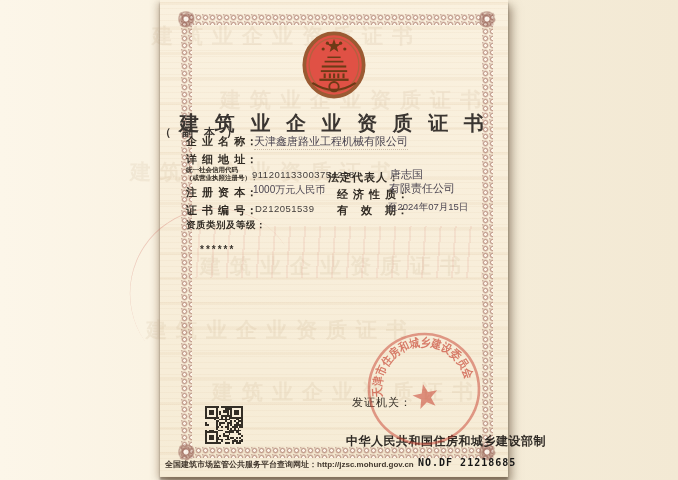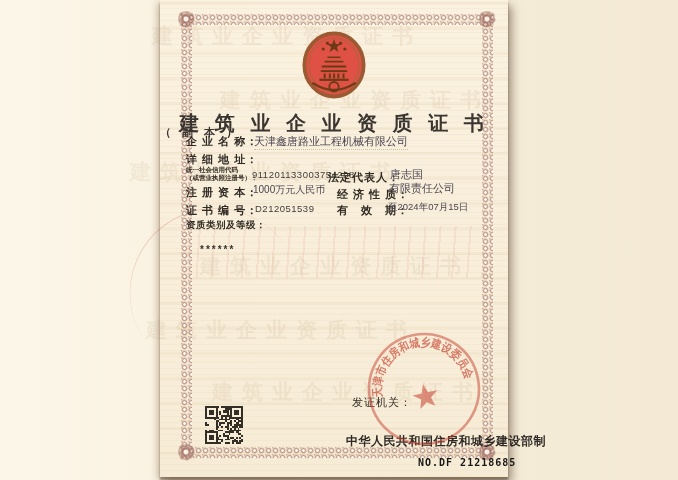--- a/index.html
+++ b/index.html
@@ -297,15 +297,16 @@
         <rect x="1" y="1" width="5" height="5" fill="#f8eeda"></rect>
         <rect x="2" y="2" width="3" height="3" fill="#332e26"></rect>
         <rect x="14" y="0" width="7" height="7" fill="#332e26"></rect>
         <rect x="15" y="1" width="5" height="5" fill="#f8eeda"></rect>
         <rect x="16" y="2" width="3" height="3" fill="#332e26"></rect>
         <rect x="0" y="14" width="7" height="7" fill="#332e26"></rect>
         <rect x="1" y="15" width="5" height="5" fill="#f8eeda"></rect>
         <rect x="2" y="16" width="3" height="3" fill="#332e26"></rect>
       </svg>
 
+    <span class="abs url" style="left:5px;top:459px;">全国建筑市场监管公共服务平台查询网址：http://jzsc.mohurd.gov.cn</span>
     <span class="abs serial" style="left:258px;top:457px;">NO.DF  21218685</span>
   </div>
 </div>
 
 </body></html>

